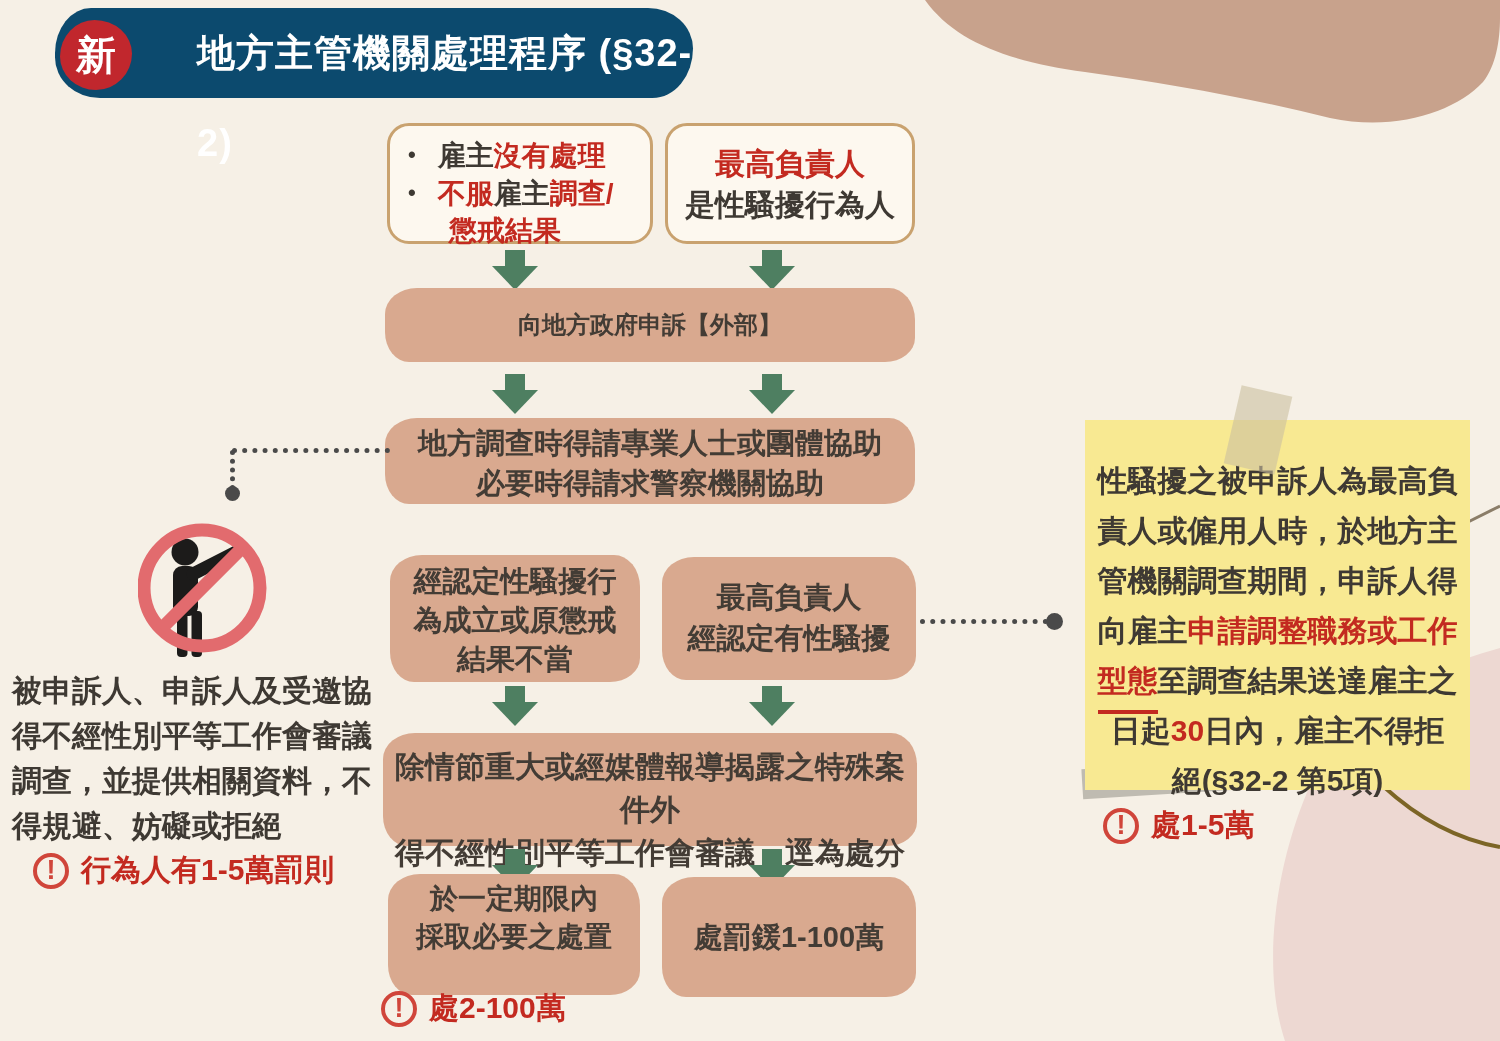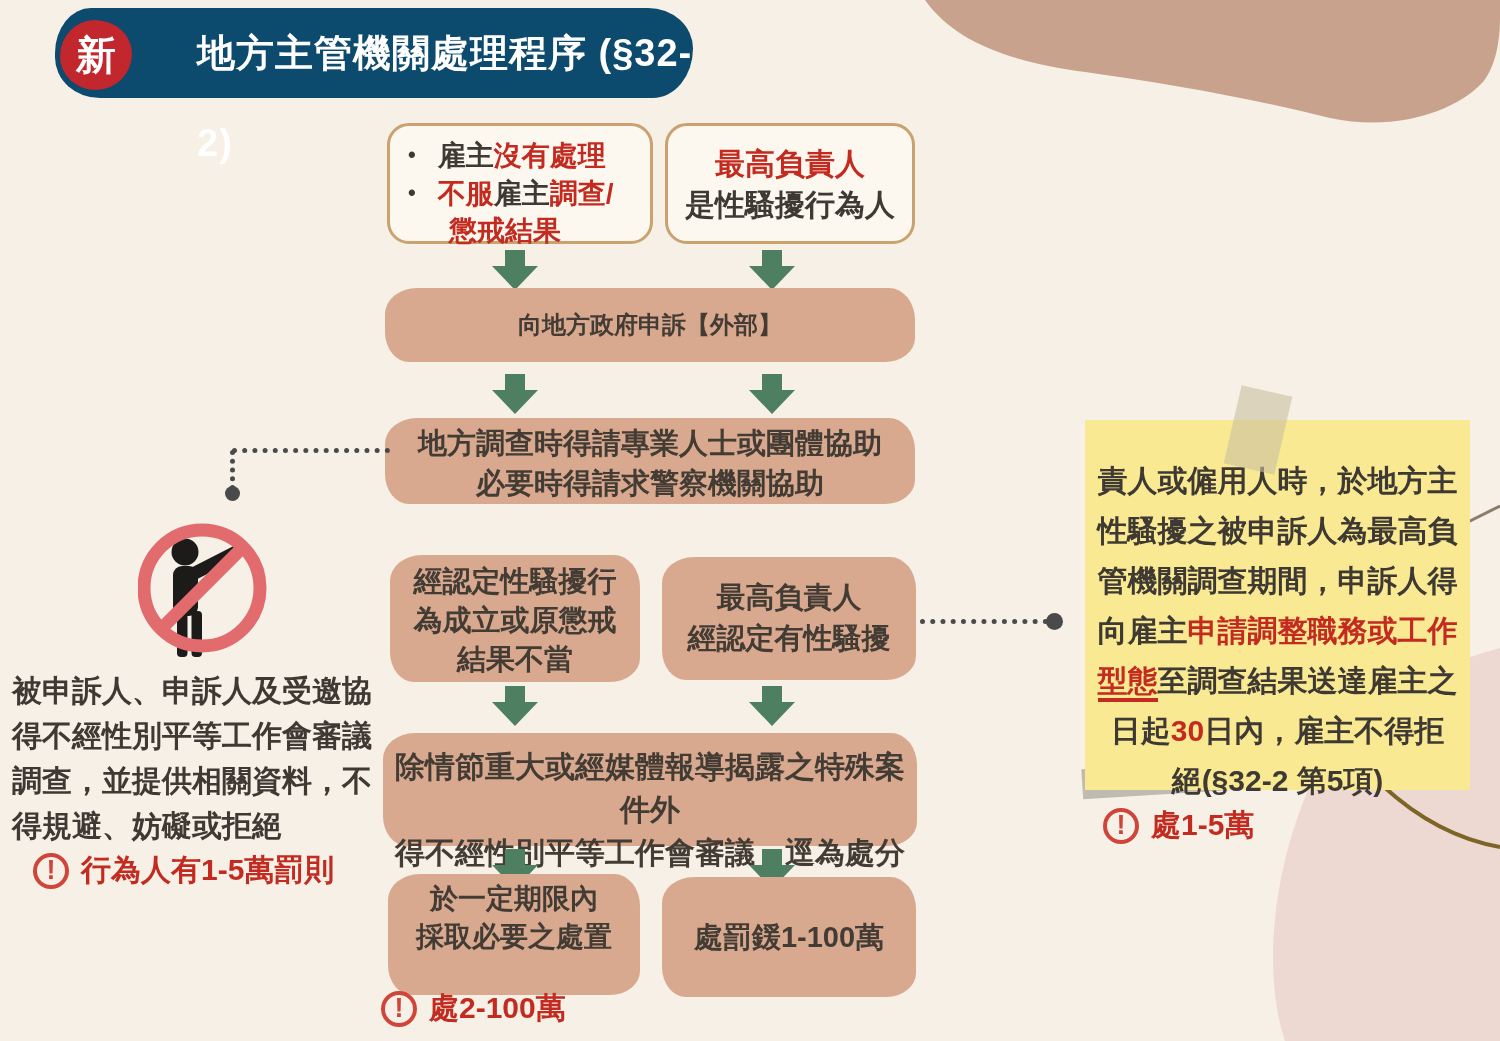--- a/index.html
+++ b/index.html
@@ -4,21 +4,21 @@
 <style>
   html,body{margin:0;padding:0;}
   body{font-family:"Liberation Sans",sans-serif;}
   #canvas{position:relative;width:1500px;height:1041px;background:#f6f0e6;overflow:hidden;font-weight:700;}
   .abs{position:absolute;}
   .fillbox{background:#d9a98f;color:#433c35;text-align:center;
            border-radius:32px 26px 30px 24px / 26px 32px 24px 30px;}
   .outbox{background:#fdf8ef;border:3px solid #c9a26f;border-radius:22px;box-sizing:border-box;}
   .red{color:#c32a20;}
   .dark{color:#3e3933;}
-  .u-red{color:#c32a20;border-bottom:4px solid #c32a20;padding-bottom:1px;}
+  .u-red{color:#c32a20;border-bottom:4px solid #c32a20;padding-bottom:13px;}
   
   .arrow{width:46px;height:40px;}
   .arrow .stem{position:absolute;left:13px;top:0;width:20px;height:18px;background:#4e7f61;}
   .arrow .head{position:absolute;left:0;top:16px;width:0;height:0;
                border-left:23px solid transparent;border-right:23px solid transparent;
                border-top:24px solid #4e7f61;}
   
   .dot-h{border-top:5px dotted #4a4a4a;height:0;}
   .dot-v{border-left:5px dotted #4a4a4a;width:0;}
   .dot-end{width:15px;height:15px;border-radius:50%;background:#4a4a4a;}
@@ -168,22 +168,22 @@
     <span>處罰鍰1-100萬</span>
   </div>
   <div class="abs penalty" style="left:381px;top:988px;">
     <span class="excl">!</span>
     <span>處2-100萬</span>
   </div>
 
   <div class="abs" style="left:1082px;top:760px;width:300px;height:30px;background:#bfbbb1;transform:rotate(-3.5deg);"></div>
   <div class="abs note" style="left:1085px;top:420px;width:385px;height:370px;font-size:30px;line-height:50px;
               text-align:center;padding-top:36px;box-sizing:border-box;">
+    <div>性騷擾之被申訴人為最高負</div>
     <div>責人或僱用人時，於地方主</div>
-    <div>性騷擾之被申訴人為最高負</div>
     <div>管機關調查期間，申訴人得</div>
     <div><span class="dark">向雇主</span><span class="red">申請調整職務或工作</span></div>
     <div><span class="u-red">型態</span><span class="dark">至調查結果送達雇主之</span></div>
     <div><span class="dark">日起</span><span class="red">30</span><span class="dark">日內，雇主不得拒</span></div>
     <div>絕(§32-2 第5項)</div>
   </div>
   <div class="abs tape" style="left:1232px;top:390px;width:52px;height:80px;transform:rotate(13deg);"></div>
 
   <div class="abs penalty" style="left:1103px;top:805px;">
     <span class="excl">!</span>

